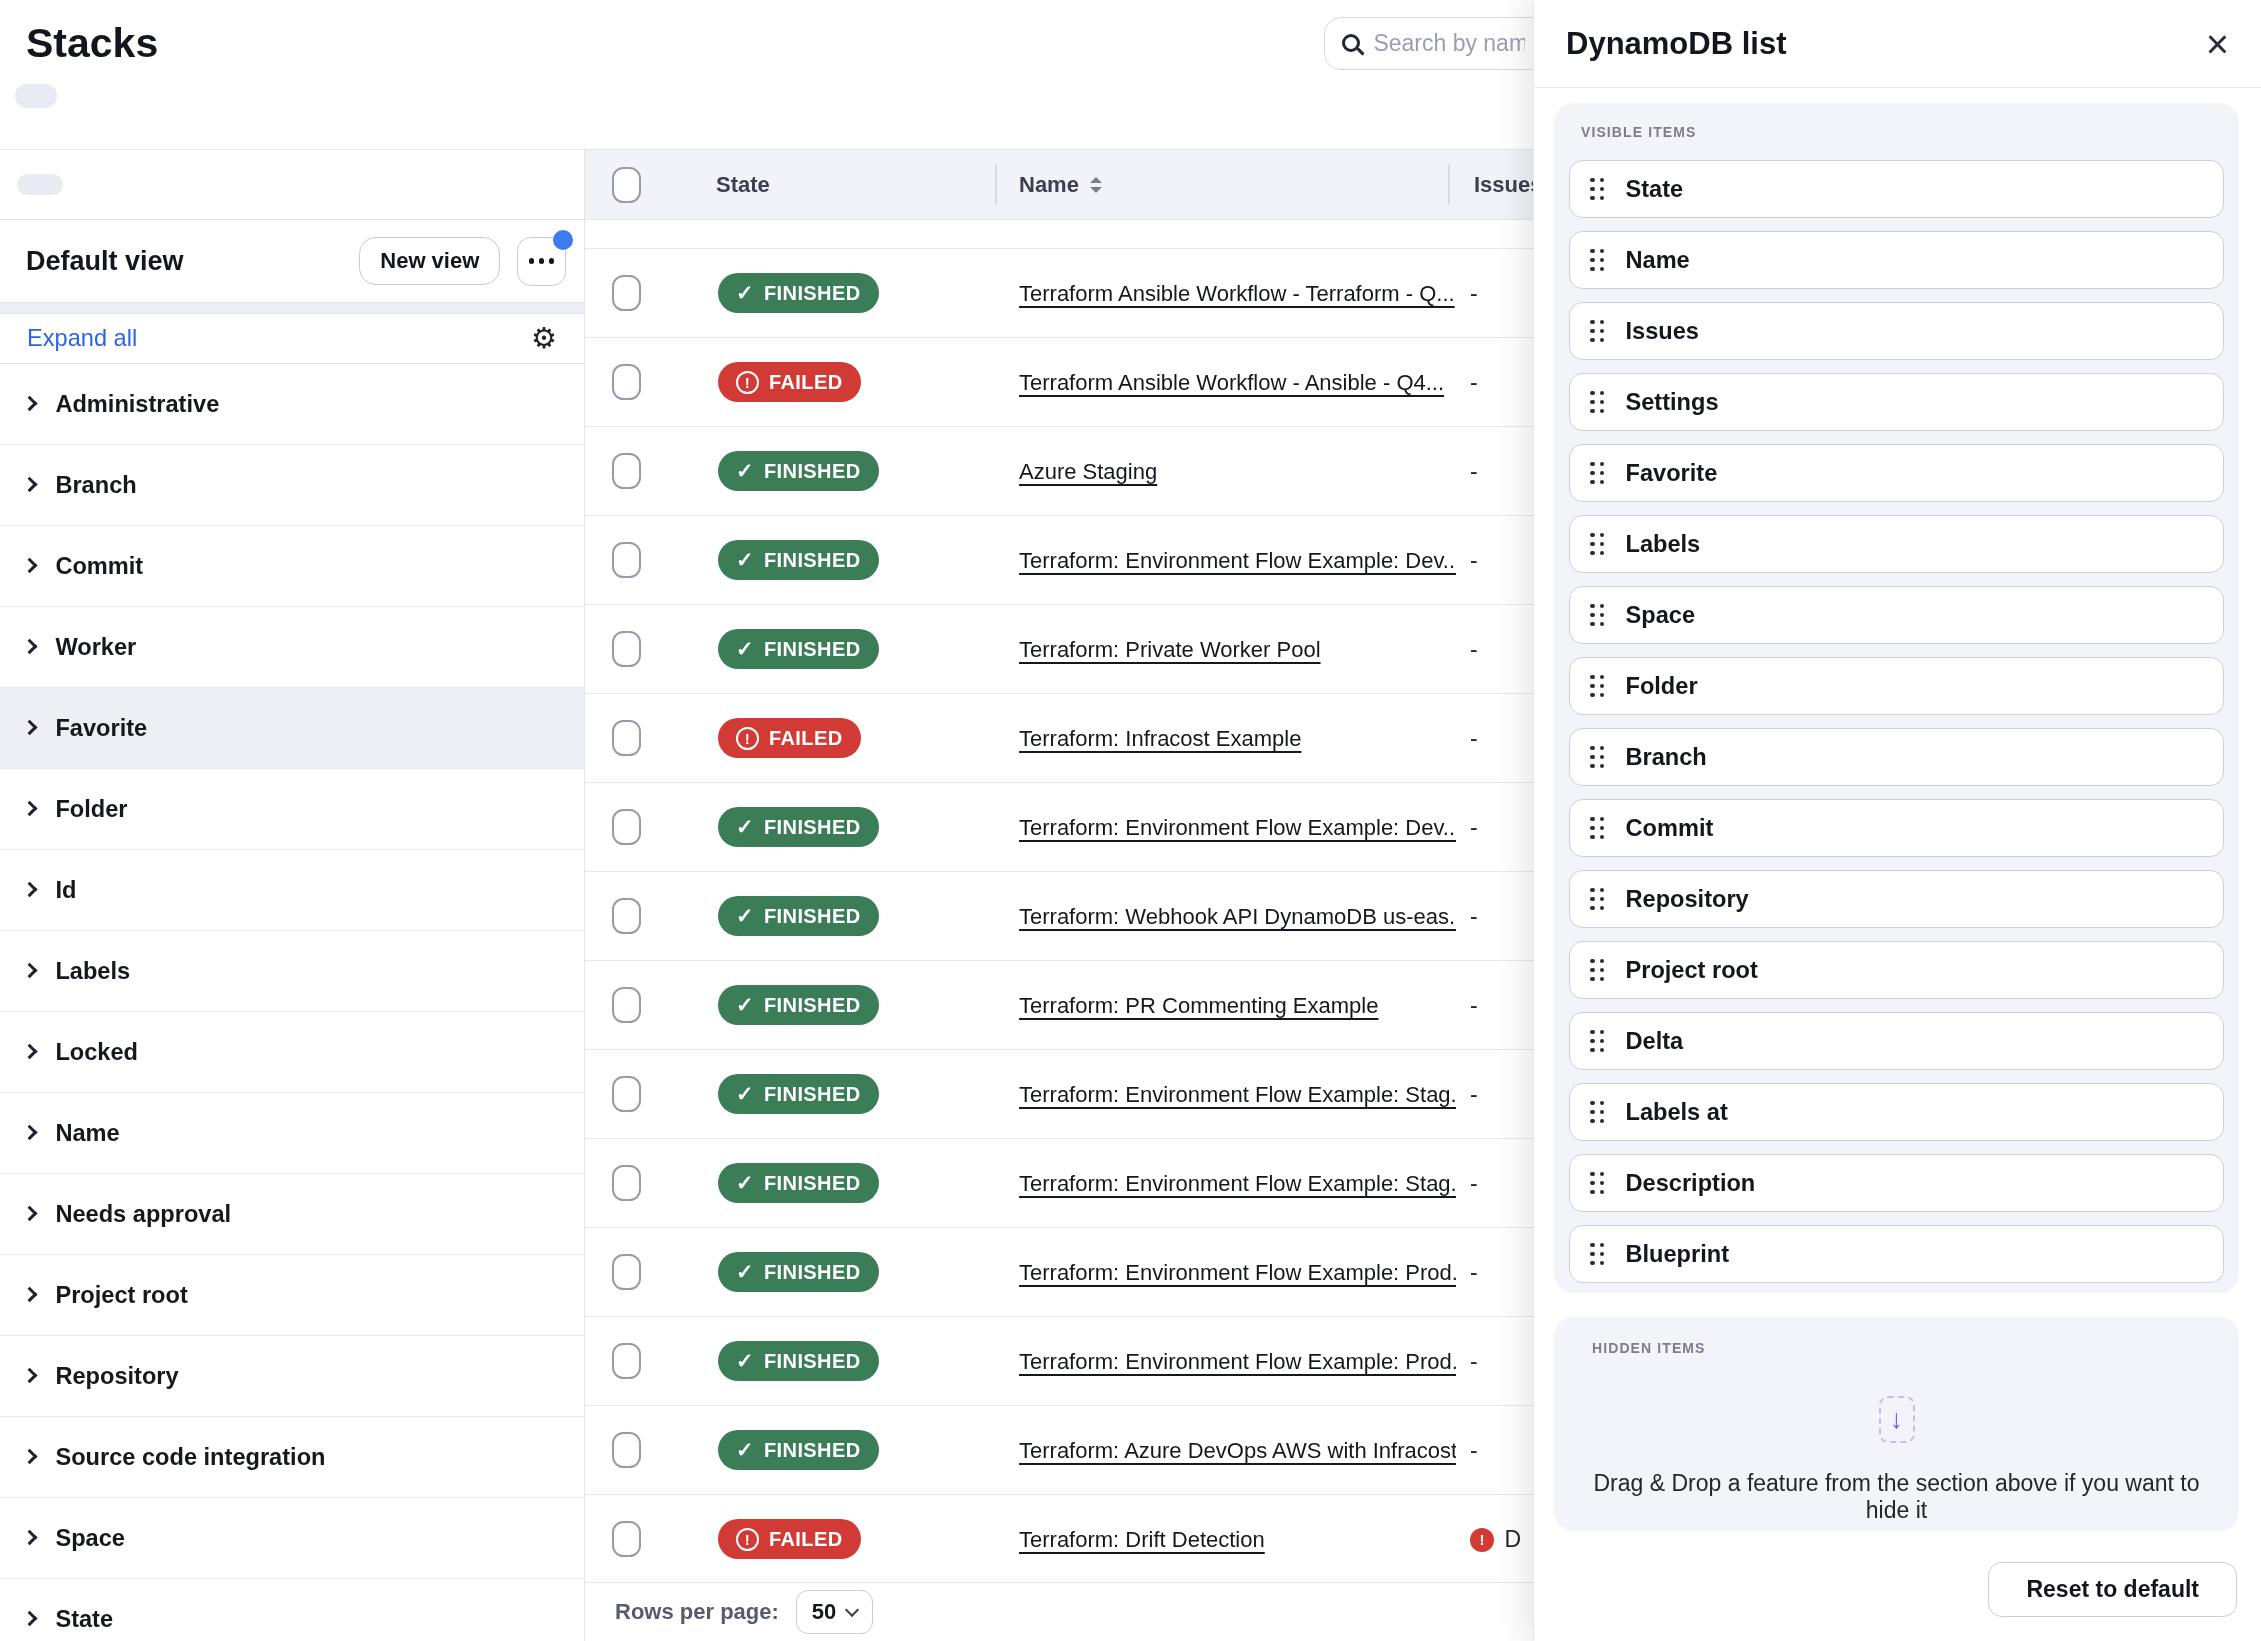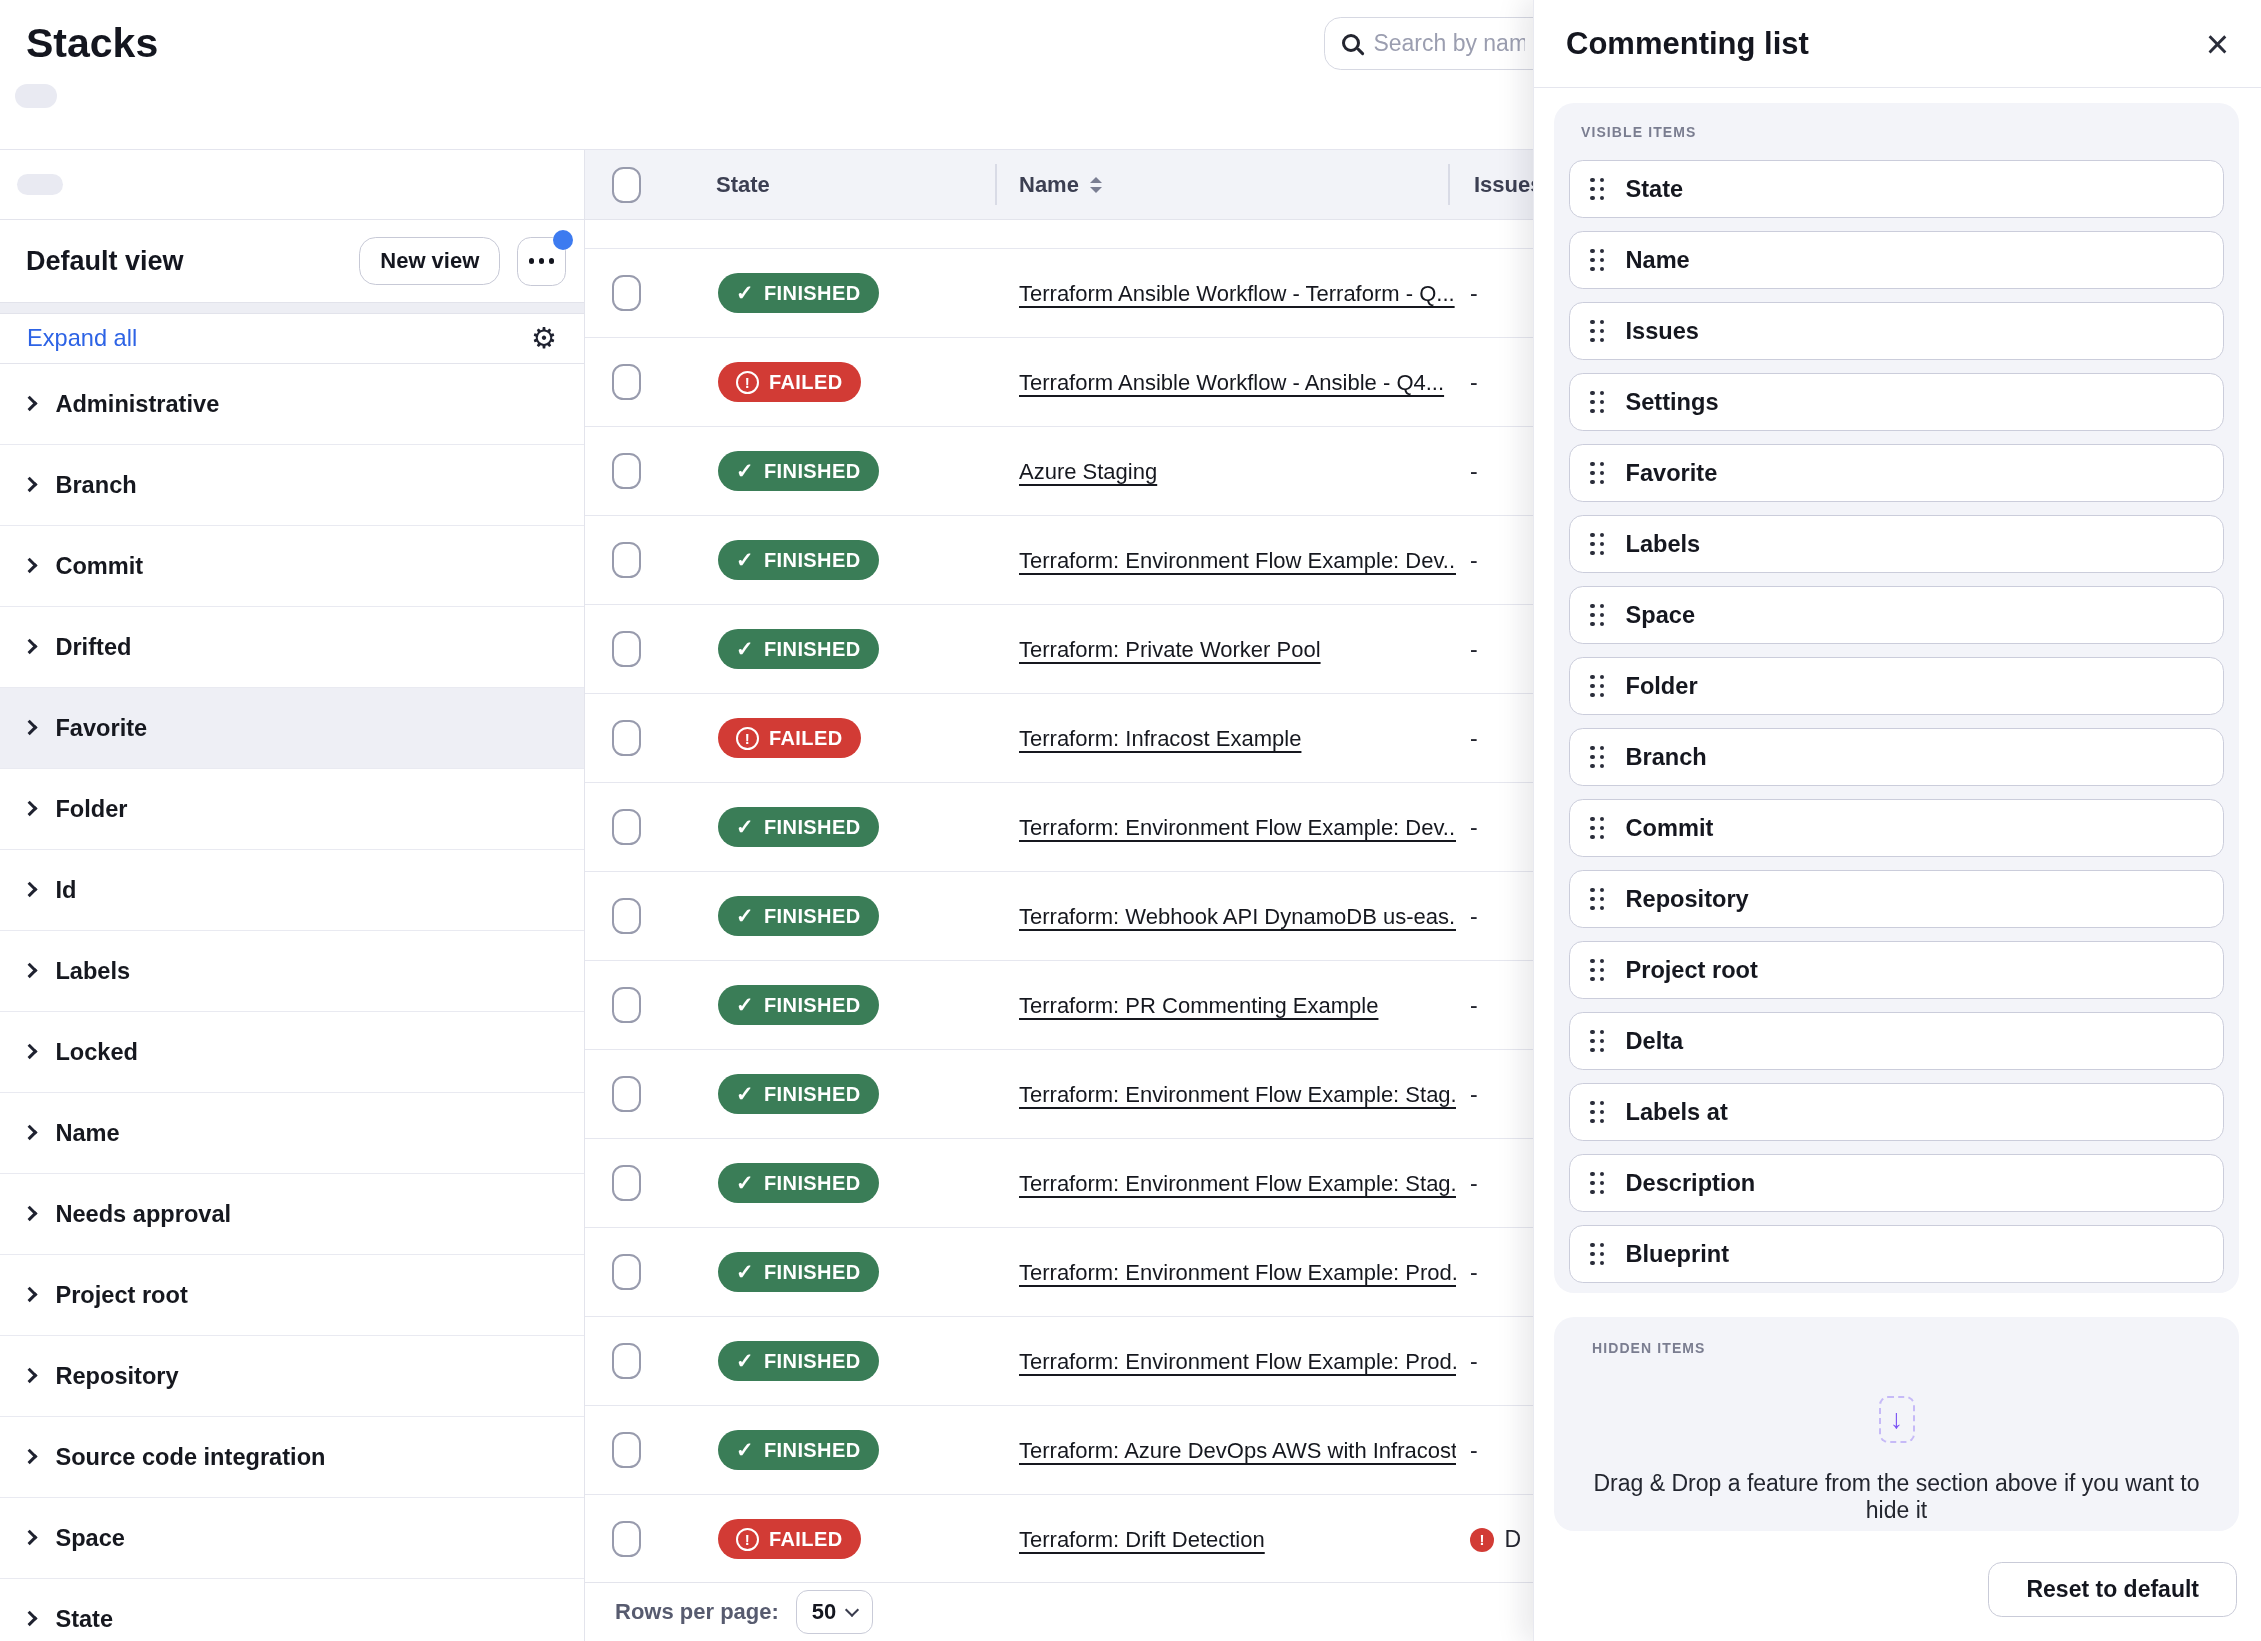--- a/index.html
+++ b/index.html
@@ -177,21 +177,21 @@
       <div class="cat-row">
         <span class="chev"></span>
         <span class="cat-label">Branch</span>
       </div>
       <div class="cat-row">
         <span class="chev"></span>
         <span class="cat-label">Commit</span>
       </div>
       <div class="cat-row">
         <span class="chev"></span>
-        <span class="cat-label">Drifted</span>
+        <span class="cat-label">Worker</span>
       </div>
       <div class="cat-row active">
         <span class="chev"></span>
         <span class="cat-label">Favorite</span>
       </div>
       <div class="cat-row">
         <span class="chev"></span>
         <span class="cat-label">Folder</span>
       </div>
       <div class="cat-row">
@@ -488,21 +488,21 @@
     <span class="rpp-label">Rows per page:</span>
     <span class="rpp-select">
       <span>50</span>
       <span class="dchev"></span>
     </span>
   </div>
 </div>
 
 <div class="panel">
   <div class="panel-header">
-    <span class="panel-title">Commenting list</span>
+    <span class="panel-title">DynamoDB list</span>
     <span class="close-btn">×</span>
   </div>
 
   <div class="items-box visible-box">
     <div class="section-label">VISIBLE ITEMS</div>
     <div class="card-list">
 
     <div class="item-card">
           <span class="drag-handle">
             <i></i>

